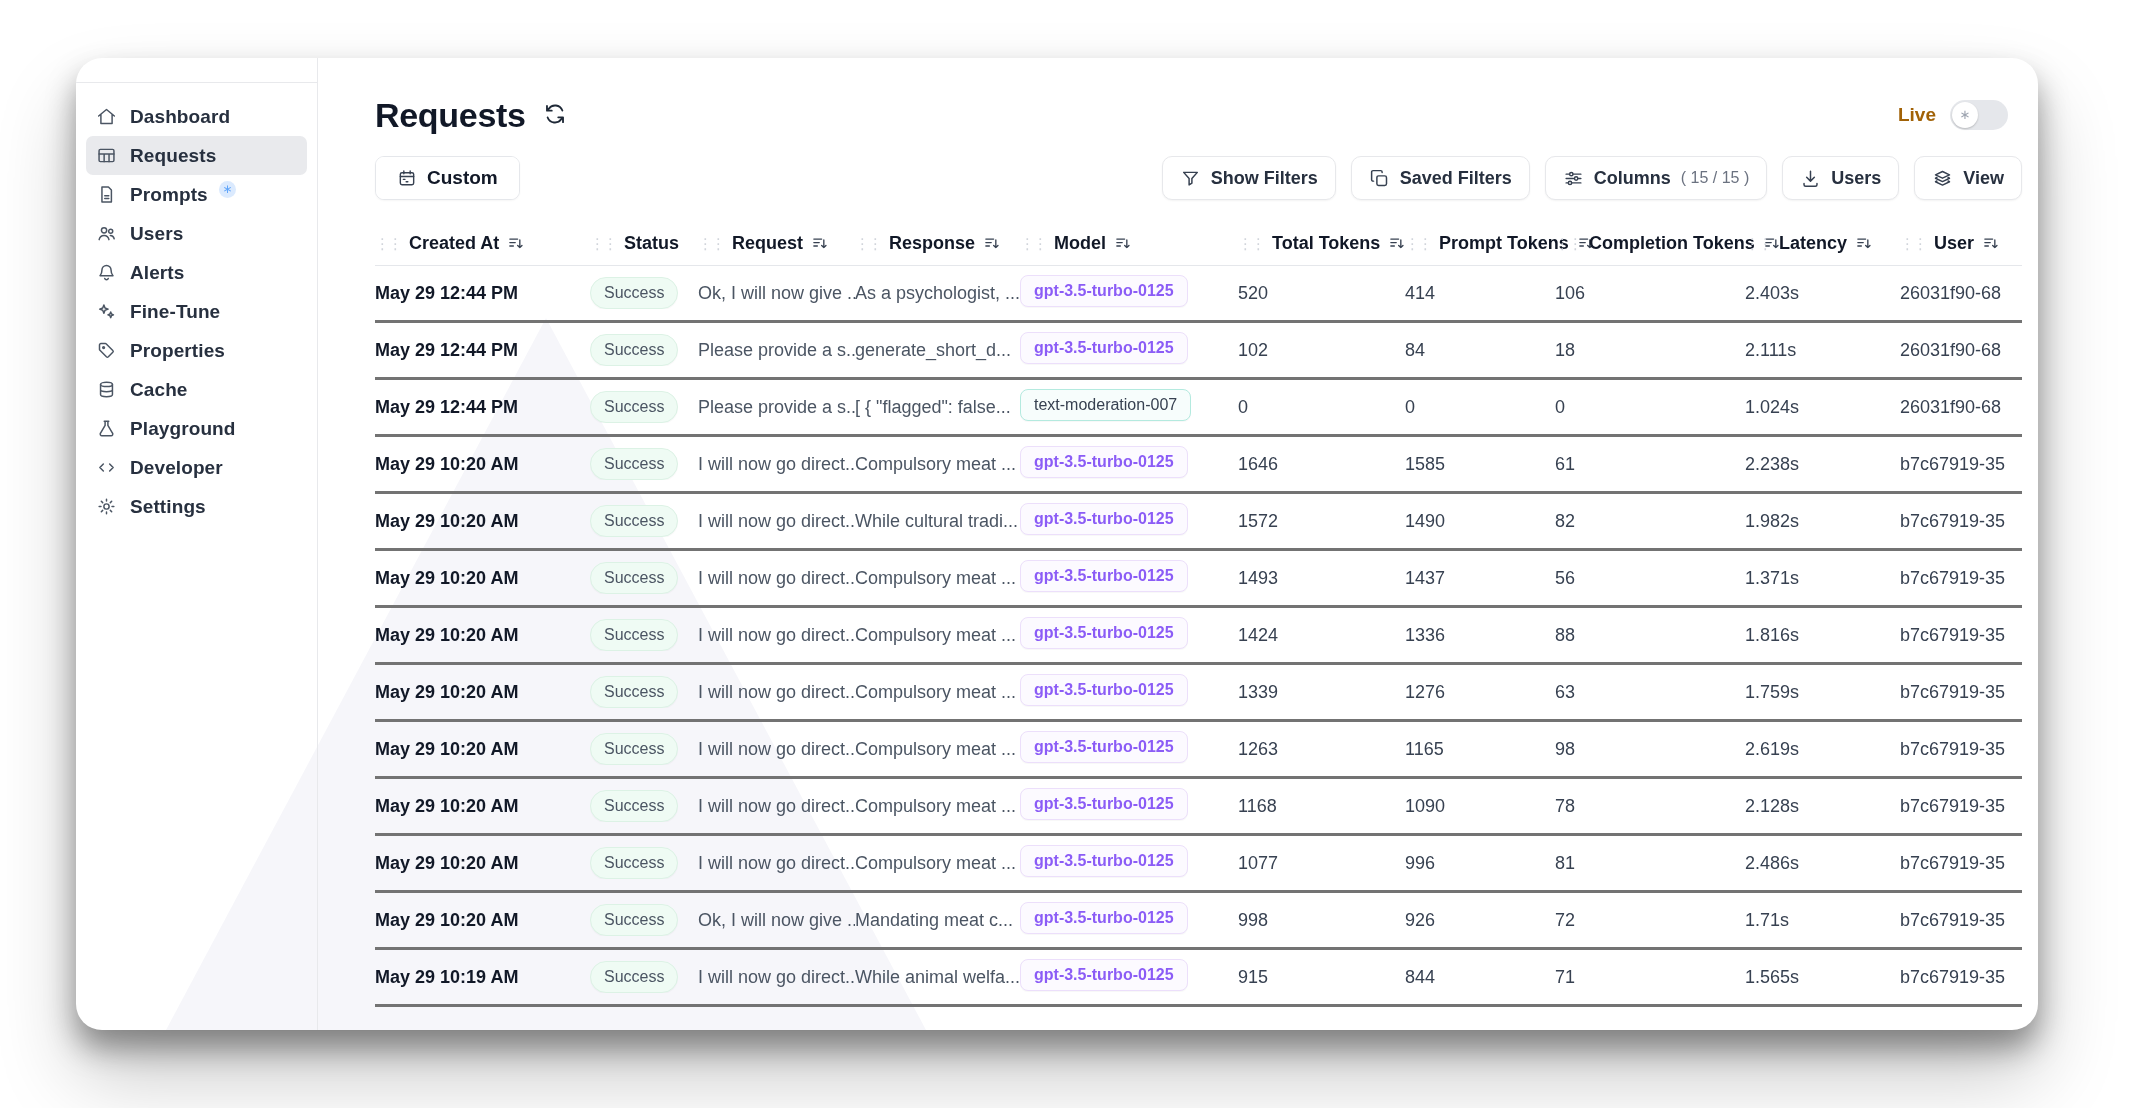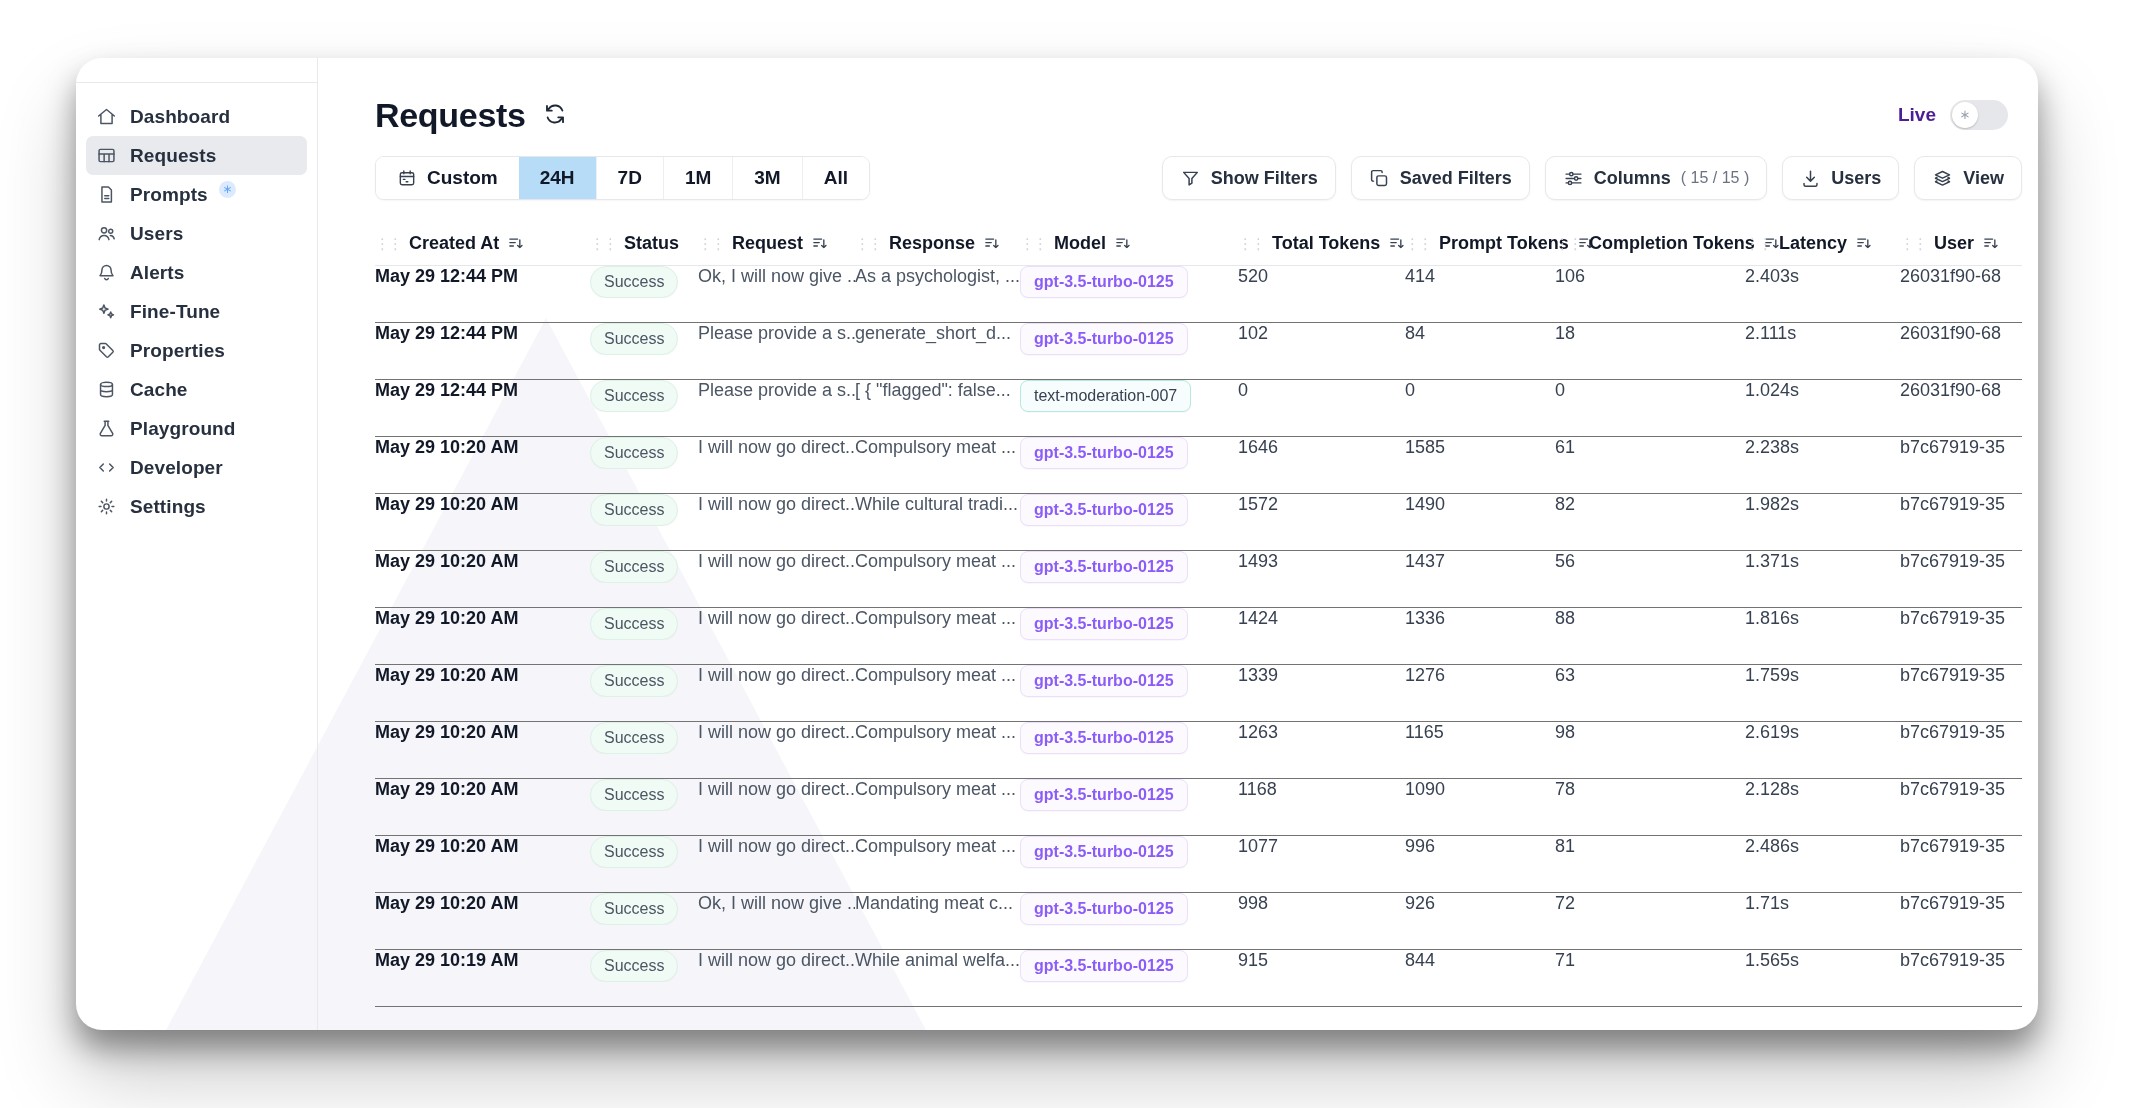--- a/index.html
+++ b/index.html
@@ -35,21 +35,21 @@
   .nav-badge { width:17px; height:17px; border-radius:50%; background:#dbeafe; color:#60a5fa; font-size:12px; line-height:17px; text-align:center; margin-top:-10px; margin-left:-2px; }
 
   
   .main { position:relative; flex:1; min-width:0; padding:34px 16px 0 57px; display:flex; flex-direction:column; }
   .title-row { display:flex; align-items:center; justify-content:space-between; height:46px; }
   .title-left { display:flex; align-items:center; gap:16px; }
   .page-title { font-size:34px; font-weight:800; color:#111827; letter-spacing:-.3px; }
   .refresh-btn { width:28px; height:28px; color:#1f2937; background:none; border:none; cursor:pointer; display:flex; align-items:center; }
   .refresh-btn svg { width:26px; height:26px; }
   .live-wrap { display:flex; align-items:center; gap:14px; padding-right:14px; }
-  .live-label { font-size:19px; font-weight:600; color:#4c1d95; }
+  .live-label { font-size:19px; font-weight:600; color:#a16207; }
   .toggle { position:relative; width:58px; height:30px; border-radius:16px; background:#e5e7eb; border:none; cursor:pointer; flex:none; }
   .toggle-knob { position:absolute; left:2px; top:2px; width:26px; height:26px; border-radius:50%; background:#fff; box-shadow:0 1px 2px rgba(0,0,0,.2); color:#9ca3af; font-size:13px; line-height:26px; text-align:center; }
 
   .filter-row { margin-top:16px; display:flex; align-items:center; justify-content:space-between; height:48px; }
   .segmented { display:flex; align-items:stretch; background:#fff; border:1px solid #e5e7eb; border-radius:9px; overflow:hidden; box-shadow:0 1px 2px rgba(0,0,0,.04); height:44px; }
   .segment { display:flex; align-items:center; gap:10px; padding:0 21px; background:#fff; border:none; border-left:1px solid #eceef1; font-size:19px; font-weight:600; color:#111827; cursor:pointer; font-family:inherit; }
   .segment:first-child { border-left:none; }
   .segment.selected { background:#b7dcf8; }
   .segment .seg-icon { width:20px; height:20px; color:#374151; display:flex; }
   .segment .seg-icon svg { width:20px; height:20px; }
@@ -62,21 +62,21 @@
 
   
   .table { margin-top:20px; flex:1; min-height:0; overflow:hidden; display:flex; flex-direction:column; }
   .thead { display:flex; align-items:center; height:44px; border-bottom:1px solid #e5e7eb; }
   .th { display:flex; align-items:center; gap:8px; padding-right:10px; cursor:pointer; }
   .drag-dots { color:#d1d5db; font-size:15px; letter-spacing:-2px; line-height:1; }
   .th-label { font-size:18px; font-weight:700; color:#111827; white-space:nowrap; }
   .sort-icon { width:19px; height:19px; color:#374151; display:flex; flex:none; }
   .sort-icon svg { width:19px; height:19px; }
 
-  .tr { display:flex; align-items:flex-start; height:57px; border-bottom:1px solid #737373; cursor:pointer; }
+  .tr { display:flex; align-items:center; height:57px; border-bottom:3px solid #737373; cursor:pointer; }
   .td { padding-right:10px; white-space:nowrap; overflow:hidden; font-size:18px; }
   .c0 { width:215px; } .c1 { width:108px; } .c2 { width:157px; } .c3 { width:165px; }
   .c4 { width:218px; } .c5 { width:167px; } .c6 { width:150px; } .c7 { width:190px; }
   .c8 { width:155px; } .c9 { flex:1; min-width:0; }
   .created { color:#111827; font-weight:600; }
   .preview { color:#4b5563; }
   .num { color:#374151; }
   .user { color:#374151; }
 
   .badge-success { display:inline-block; padding:6px 13px; border-radius:16px; background:#effbf4; border:1px solid #dcf2e5; color:#4b5563; font-size:16px; font-weight:500; box-shadow:0 1px 1px rgba(0,0,0,.03); }
@@ -228,37 +228,20 @@
         <div class="segmented">
           <button class="segment">
             <span class="seg-icon">
                 <svg viewBox="0 0 24 24" fill="none" stroke="currentColor" stroke-width="1.7" stroke-linecap="round" stroke-linejoin="round">
                   <rect x="4" y="5.6" width="16" height="14.4" rx="2"></rect>
                   <path d="M8.2 3.6v3.4M15.8 3.6v3.4M4 10.2h16M7.6 13.6h2M11 16.4h2"></path>
                 </svg>
               </span>
             <span class="seg-label">Custom</span>
           </button>
-          <span id="segments" style="display:flex">
-              <button class="segment selected">
-                <span class="seg-label">24H</span>
-              </button>
-              <button class="segment">
-                <span class="seg-label">7D</span>
-              </button>
-              <button class="segment">
-                <span class="seg-label">1M</span>
-              </button>
-              <button class="segment">
-                <span class="seg-label">3M</span>
-              </button>
-              <button class="segment">
-                <span class="seg-label">All</span>
-              </button>
-            </span>
         </div>
         <div class="toolbar-right">
           <button class="tb-btn">
             <span class="btn-icon">
                 <svg viewBox="0 0 24 24" fill="none" stroke="currentColor" stroke-width="1.7" stroke-linecap="round" stroke-linejoin="round">
                   <path d="M4.2 5h15.6l-6.2 7.1v5.2l-3.2 2v-7.2z"></path>
                 </svg>
               </span>
             <span>Show Filters</span>
           </button>

